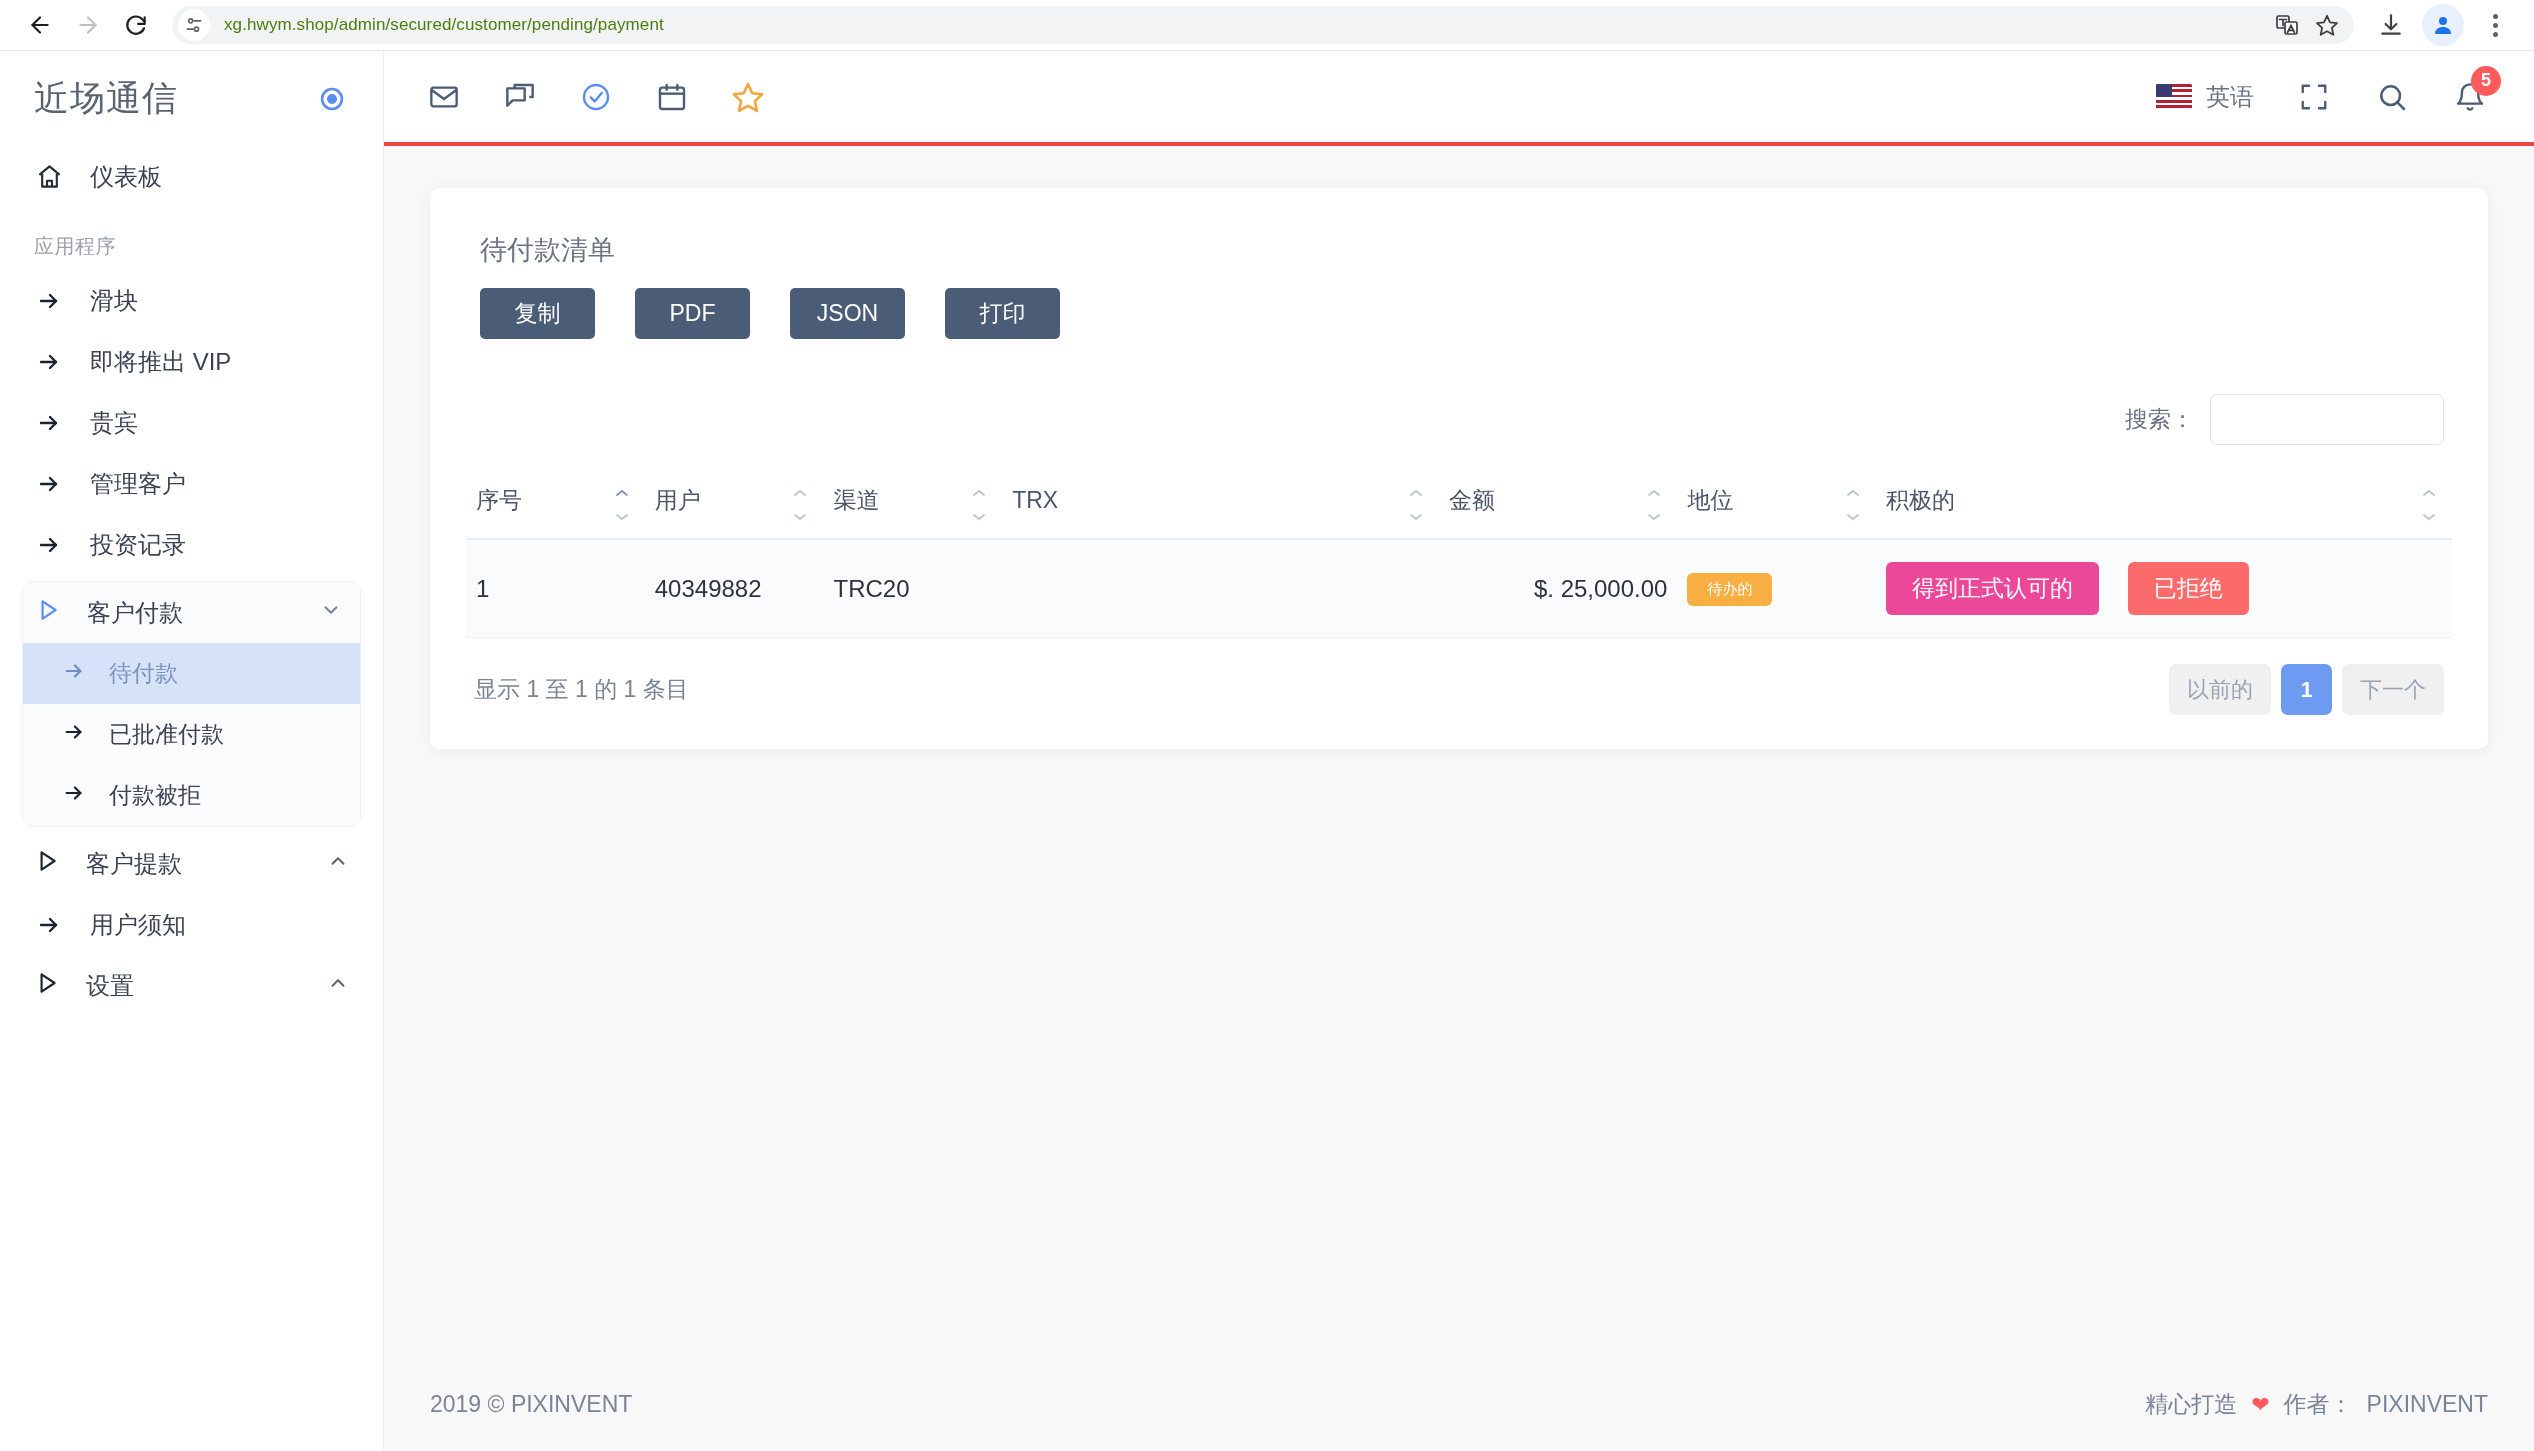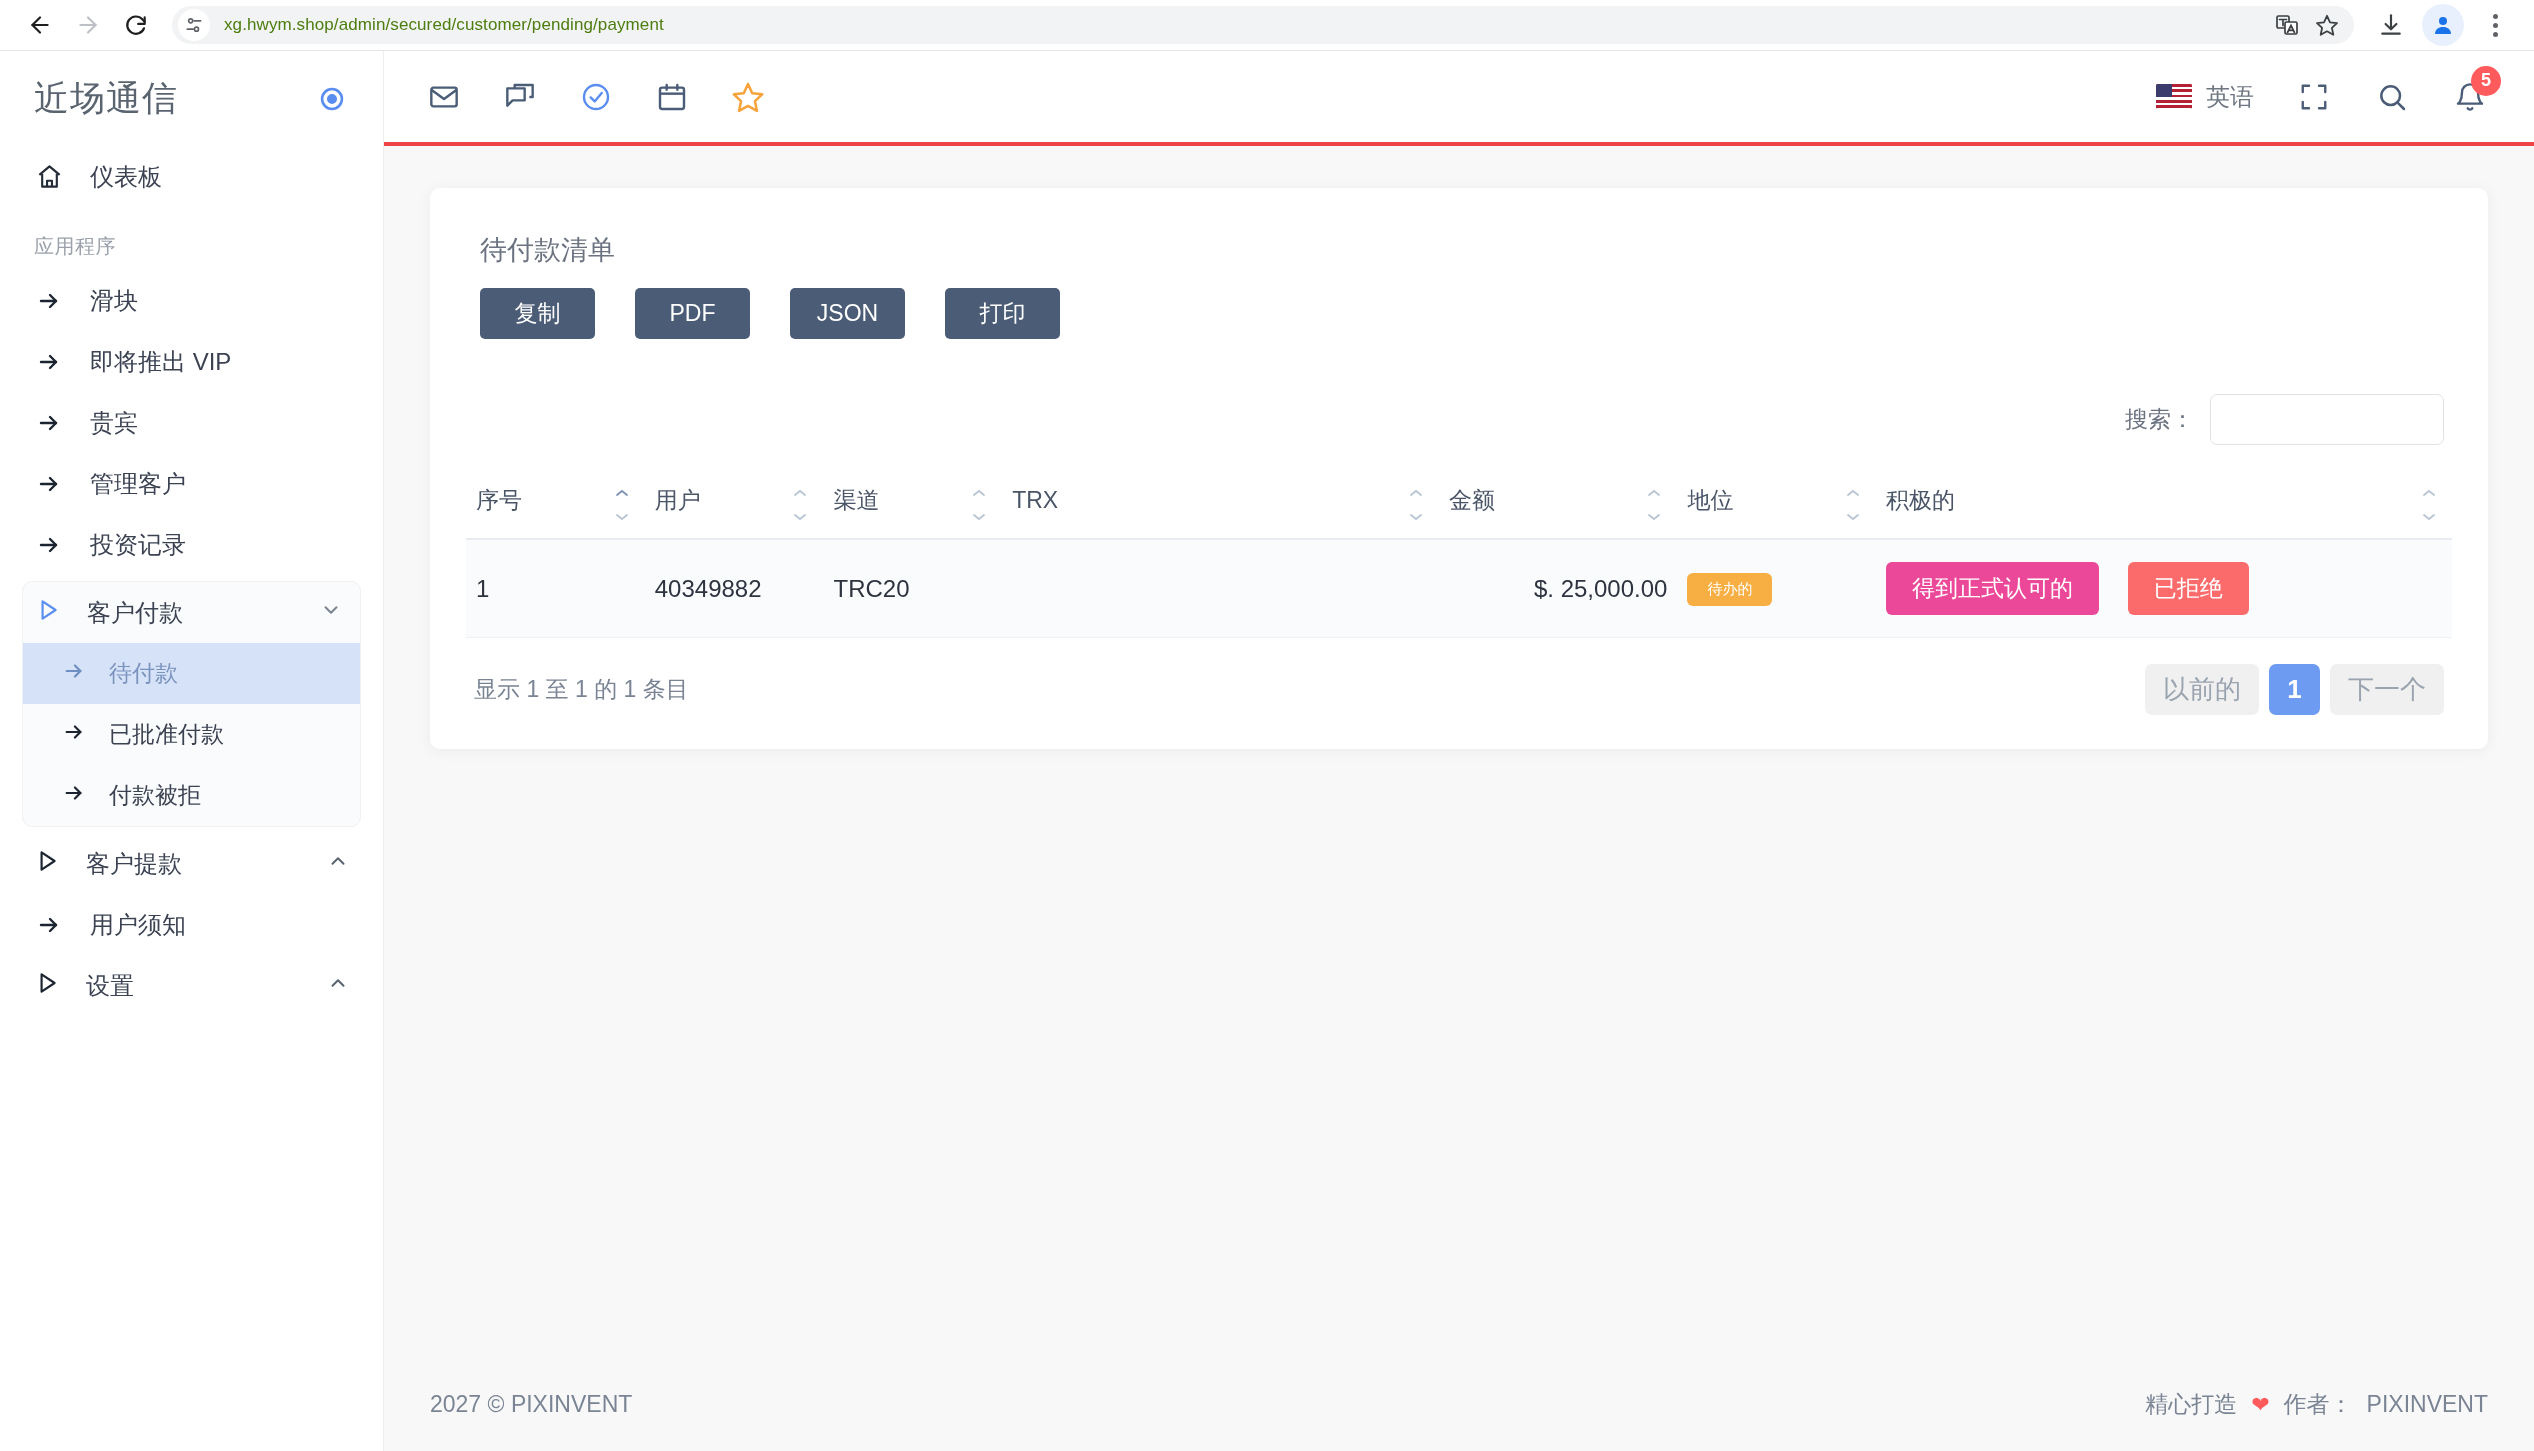--- a/index.html
+++ b/index.html
@@ -267,21 +267,21 @@
     display: flex; align-items: center;
     margin-top: 26px; padding: 0 8px;
   }
   .foot-info { font-size: 23px; color: #7a8494; }
   .pager { margin-left: auto; display: flex; gap: 10px; }
   .pg {
     min-width: 61px; height: 51px;
     border-radius: 7px;
     background: #f0f0f0; color: #9aa3b0;
     display: flex; align-items: center; justify-content: center;
-    font-size: 26px; padding: 0 18px;
+    font-size: 22px; padding: 0 18px;
     font-family: inherit; border: none;
   }
   .pg.num { min-width: 51px; padding: 0; }
   .pg.active { background: #6c9bf1; color: #ffffff; font-weight: 700; }
 
   .footer {
     height: 95px;
     display: flex; align-items: center;
     padding: 0 46px;
     font-size: 23px; color: #7a8494;
@@ -723,21 +723,21 @@
             <button class="pg">以前的</button>
             <button class="pg num active">1</button>
             <button class="pg">下一个</button>
           </span>
         </div>
 
       </div>
     </div>
 
     <footer class="footer">
-      <span>2027 © PIXINVENT</span>
+      <span>2019 © PIXINVENT</span>
       <span class="footer-right">
         <span>精心打造</span>
         <span class="heart">❤</span>
         <span>作者：</span>
         <span>PIXINVENT</span>
       </span>
     </footer>
 
   </section>
 </div>

